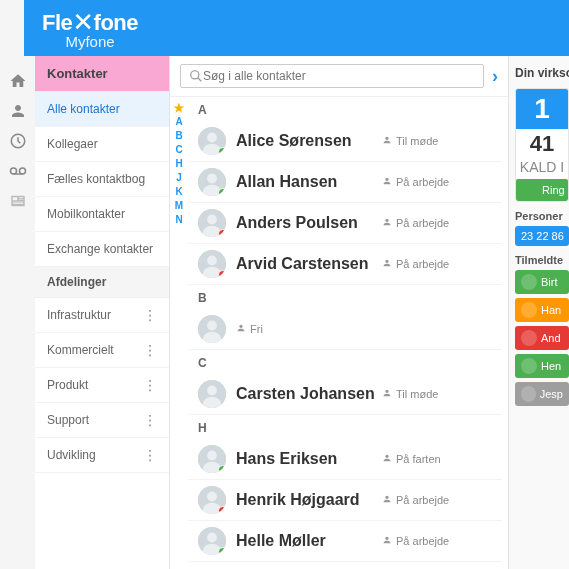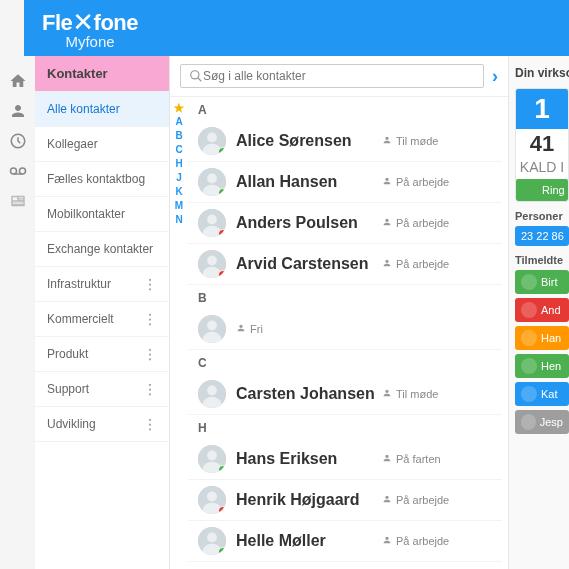--- a/index.html
+++ b/index.html
@@ -96,20 +96,21 @@
 
   <div class="sidebar">
     <div class="sidebar-title">Kontakter</div>
     <div id="sb-items">
         <div class="sidebar-item active">Alle kontakter</div>
         <div class="sidebar-item">Kollegaer</div>
         <div class="sidebar-item">Fælles kontaktbog</div>
         <div class="sidebar-item">Mobilkontakter</div>
         <div class="sidebar-item">Exchange kontakter</div>
       </div>
+    <div class="sidebar-section">Afdelinger</div>
     <div id="sb-depts">
         <div class="sidebar-item">
           <span>Infrastruktur</span>
           <span class="dots">⋮</span>
         </div>
         <div class="sidebar-item">
           <span>Kommercielt</span>
           <span class="dots">⋮</span>
         </div>
         <div class="sidebar-item">
@@ -301,35 +302,31 @@
     <div class="sect-lbl">Personer</div>
     <div class="tag" style="background:#2196f3">
         <span>23 22 86</span>
       </div>
     <div class="sect-lbl">Tilmeldte</div>
     <div id="tags">
         <div class="tag" style="background: rgb(76, 175, 80);">
           <span class="tav"></span>
           <span>Birt</span>
         </div>
+        <div class="tag" style="background: rgb(255, 152, 0);">
+          <span class="tav"></span>
+          <span>Han</span>
+        </div>
         <div class="tag" style="background: rgb(229, 57, 53);">
           <span class="tav"></span>
           <span>And</span>
         </div>
-        <div class="tag" style="background: rgb(255, 152, 0);">
-          <span class="tav"></span>
-          <span>Han</span>
-        </div>
         <div class="tag" style="background: rgb(76, 175, 80);">
           <span class="tav"></span>
           <span>Hen</span>
         </div>
-        <div class="tag" style="background: rgb(33, 150, 243);">
-          <span class="tav"></span>
-          <span>Kat</span>
-        </div>
         <div class="tag" style="background: rgb(158, 158, 158);">
           <span class="tav"></span>
           <span>Jesp</span>
         </div>
       </div>
   </div>
 </div>
 
 </body></html>

